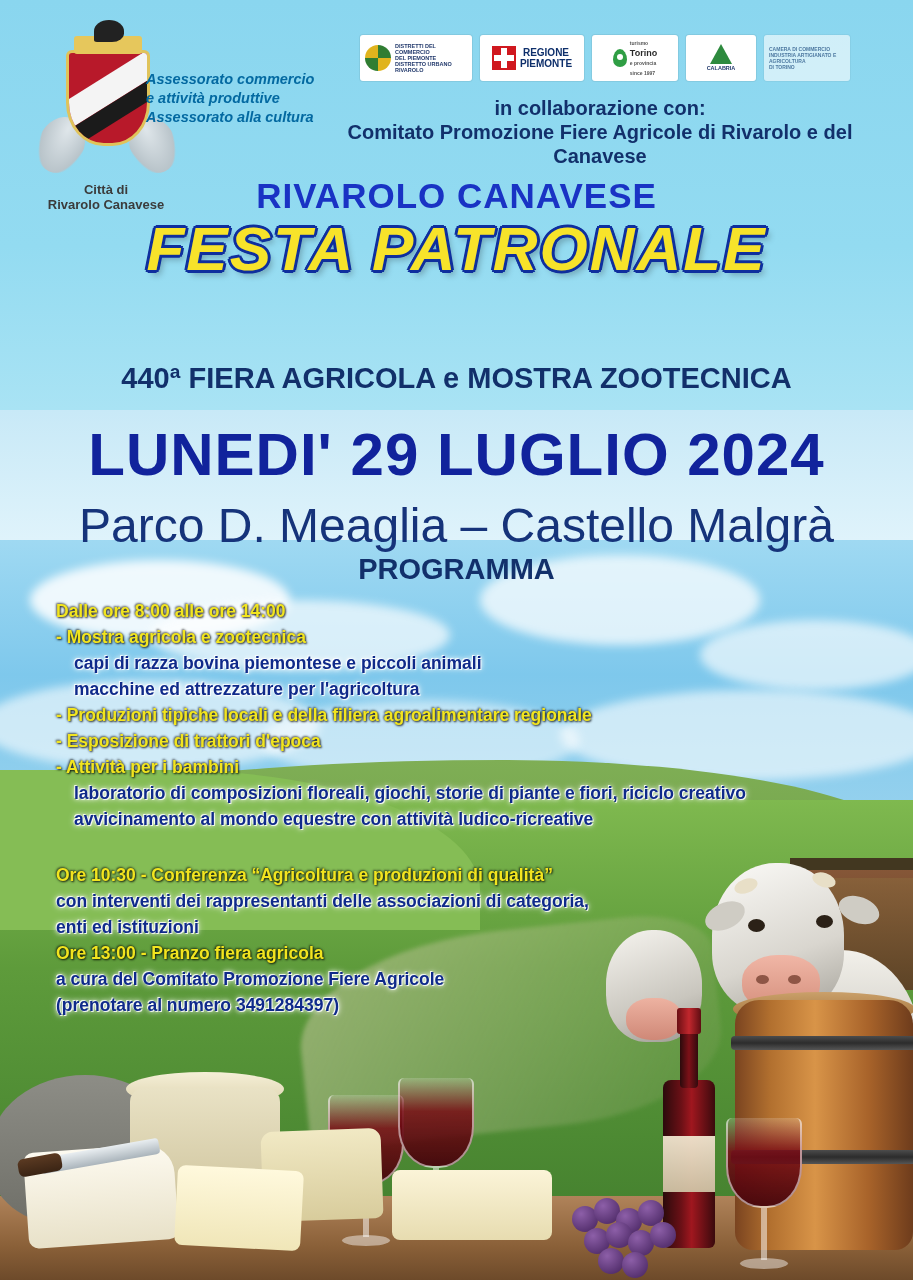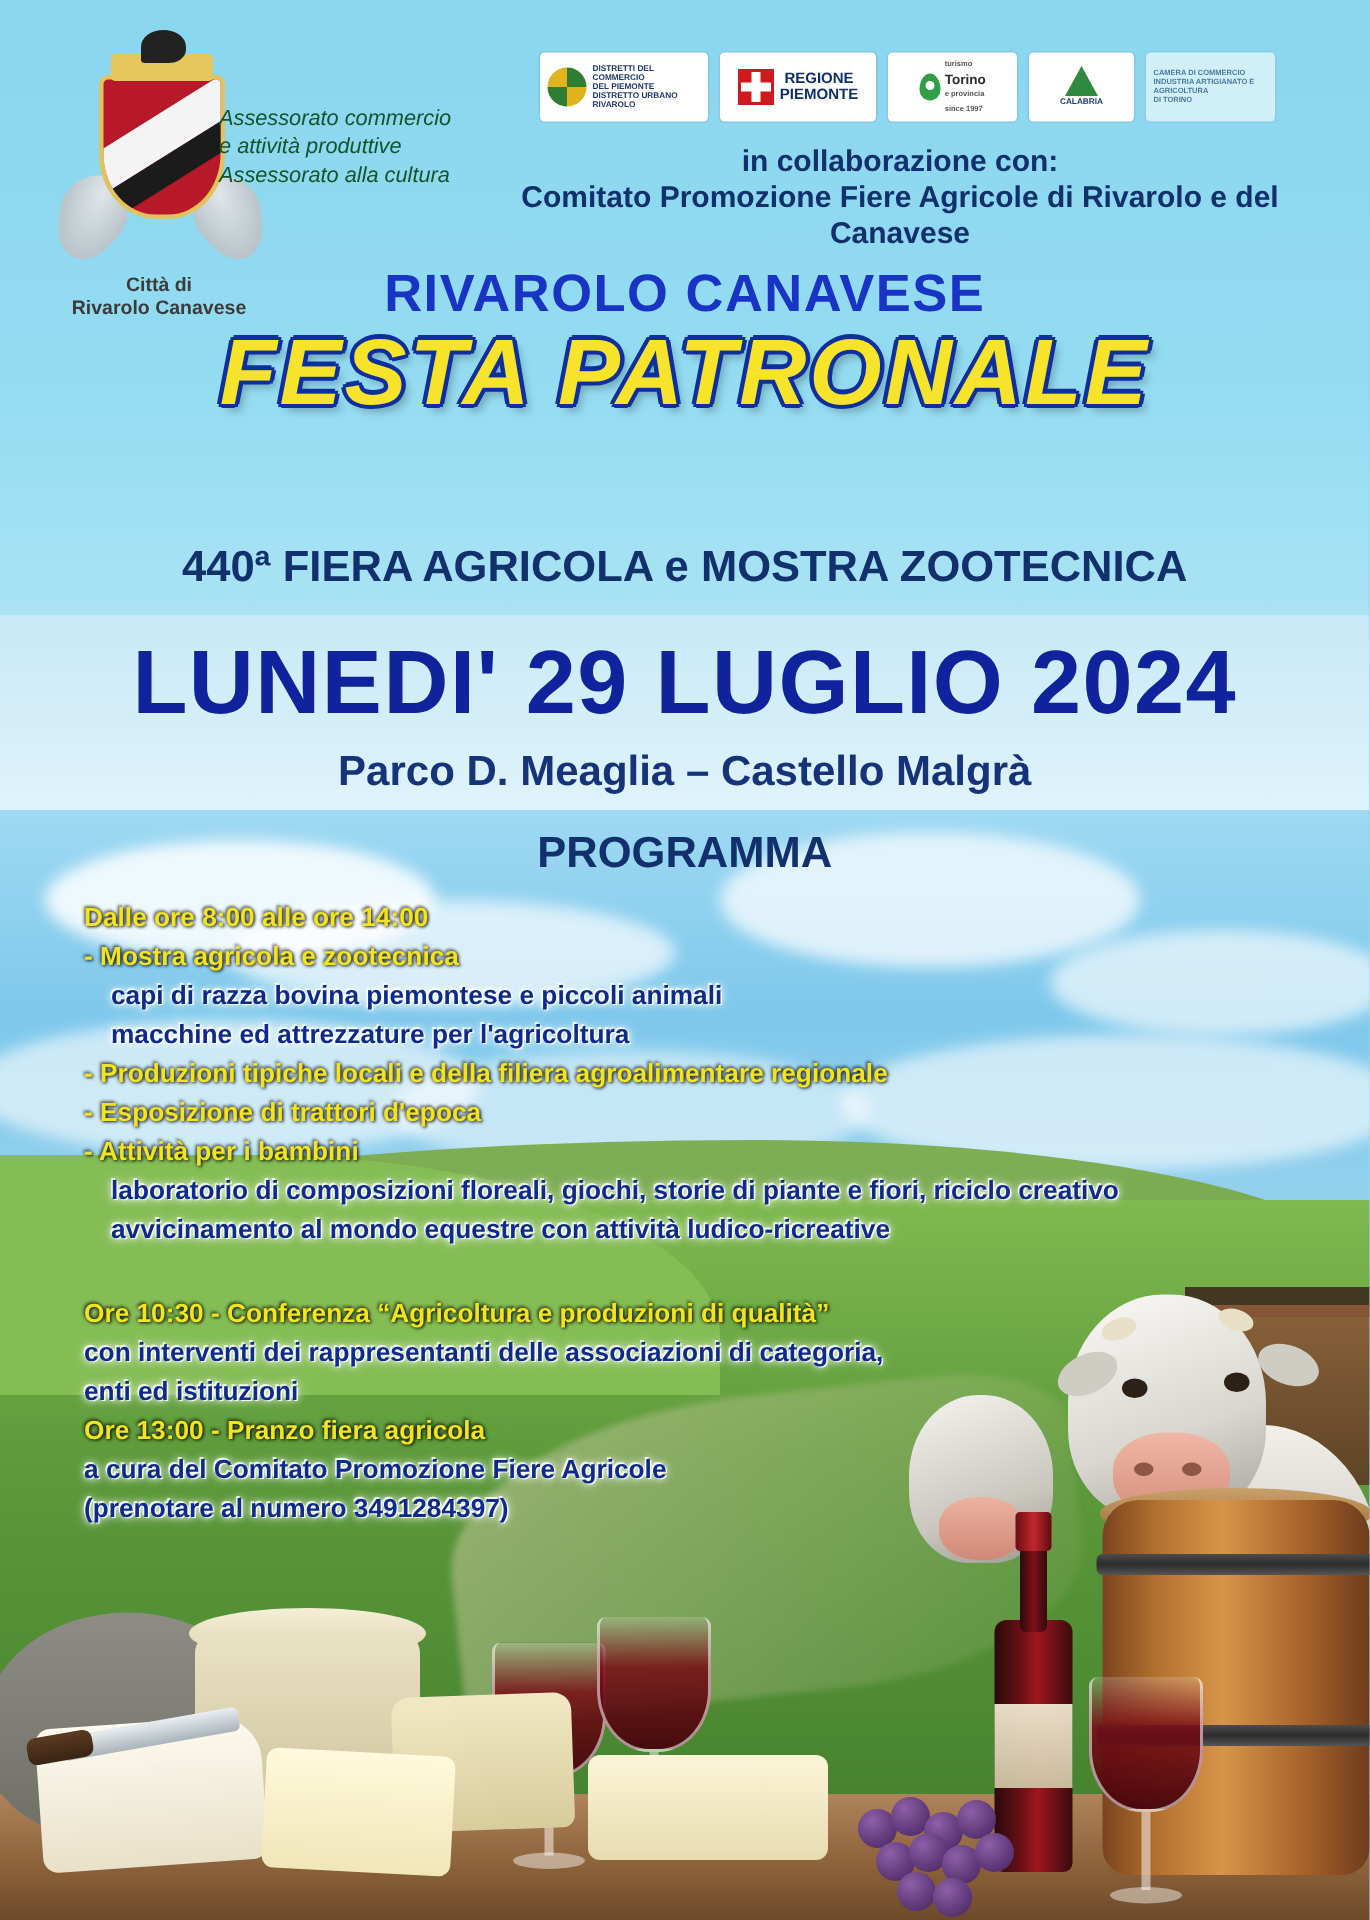--- a/index.html
+++ b/index.html
@@ -303,24 +303,24 @@
     position: absolute; left: 8px; top: 182px; width: 196px;
     text-align: center;
     color: #3b3b3b;
     font-size: 13px;
     line-height: 15px;
     font-weight: 600;
   }
 
   .assessorato {
     position: absolute; left: 146px; top: 70px; width: 250px;
-    color: #14532d;
+    color: #0369a1;
     font-size: 14.5px;
     line-height: 19px;
-    font-weight: 400;
+    font-weight: 700;
     font-style: italic;
   }
 
   .logos {
     position: absolute; left: 360px; top: 30px; width: 540px; height: 55px;
     display: flex; align-items: center; gap: 8px;
   }
   .logo {
     background: #fff;
     border-radius: 3px;
@@ -415,22 +415,22 @@
     text-align: center;
     color: #11239c;
     font-size: 60px;
     font-weight: 800;
     letter-spacing: 1px;
   }
   .place-title {
     position: absolute; left: 0; top: 498px; width: 913px;
     text-align: center;
     color: #16337a;
-    font-size: 28px;
-    font-weight: 700;
+    font-size: 48px;
+    font-weight: 400;
   }
   .programma {
     position: absolute; left: 0; top: 553px; width: 913px;
     text-align: center;
     color: #12306b;
     font-size: 29px;
     font-weight: 700;
   }
 
   

